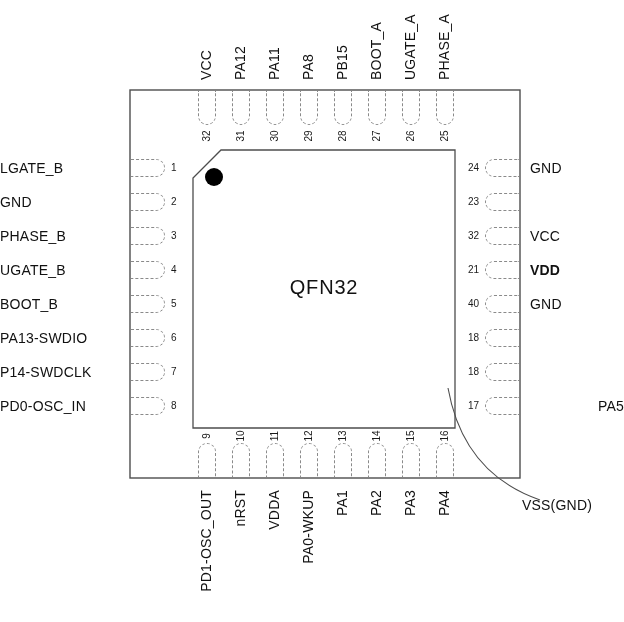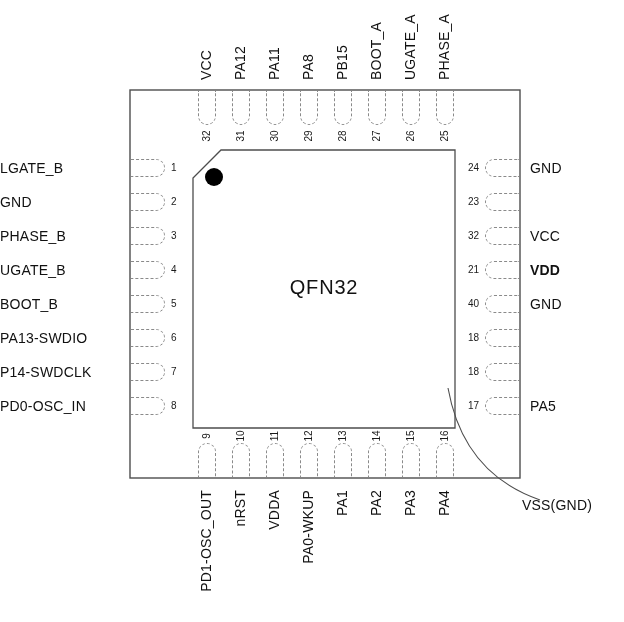--- a/index.html
+++ b/index.html
@@ -100,21 +100,21 @@
       <div class="lbl lbl-right" style="left: 530px; top: 260px; font-weight: bold;">VDD</div>
       <div class="pad pad-right" style="left: 485px; top: 295px;"></div>
       <div class="num num-right" style="left: 459px; top: 298px;">40</div>
       <div class="lbl lbl-right" style="left: 530px; top: 294px;">GND</div>
       <div class="pad pad-right" style="left: 485px; top: 329px;"></div>
       <div class="num num-right" style="left: 459px; top: 332px;">18</div>
       <div class="pad pad-right" style="left: 485px; top: 363px;"></div>
       <div class="num num-right" style="left: 459px; top: 366px;">18</div>
       <div class="pad pad-right" style="left: 485px; top: 397px;"></div>
       <div class="num num-right" style="left: 459px; top: 400px;">17</div>
-      <div class="lbl lbl-right" style="left: 530px; top: 396px;">PA5</div>
+      <div class="lbl lbl-right" style="left: 530px; top: 396px; text-align: right;">PA5</div>
       <div class="pad pad-top" style="left: 198px; top: 91px;"></div>
       <div class="num num-top" style="left: 197px; top: 130px;">32</div>
       <div class="lbl lbl-top" style="left: 214px; top: 65px;">VCC</div>
       <div class="pad pad-top" style="left: 232px; top: 91px;"></div>
       <div class="num num-top" style="left: 231px; top: 130px;">31</div>
       <div class="lbl lbl-top" style="left: 248px; top: 65px;">PA12</div>
       <div class="pad pad-top" style="left: 266px; top: 91px;"></div>
       <div class="num num-top" style="left: 265px; top: 130px;">30</div>
       <div class="lbl lbl-top" style="left: 282px; top: 65px;">PA11</div>
       <div class="pad pad-top" style="left: 300px; top: 91px;"></div>

